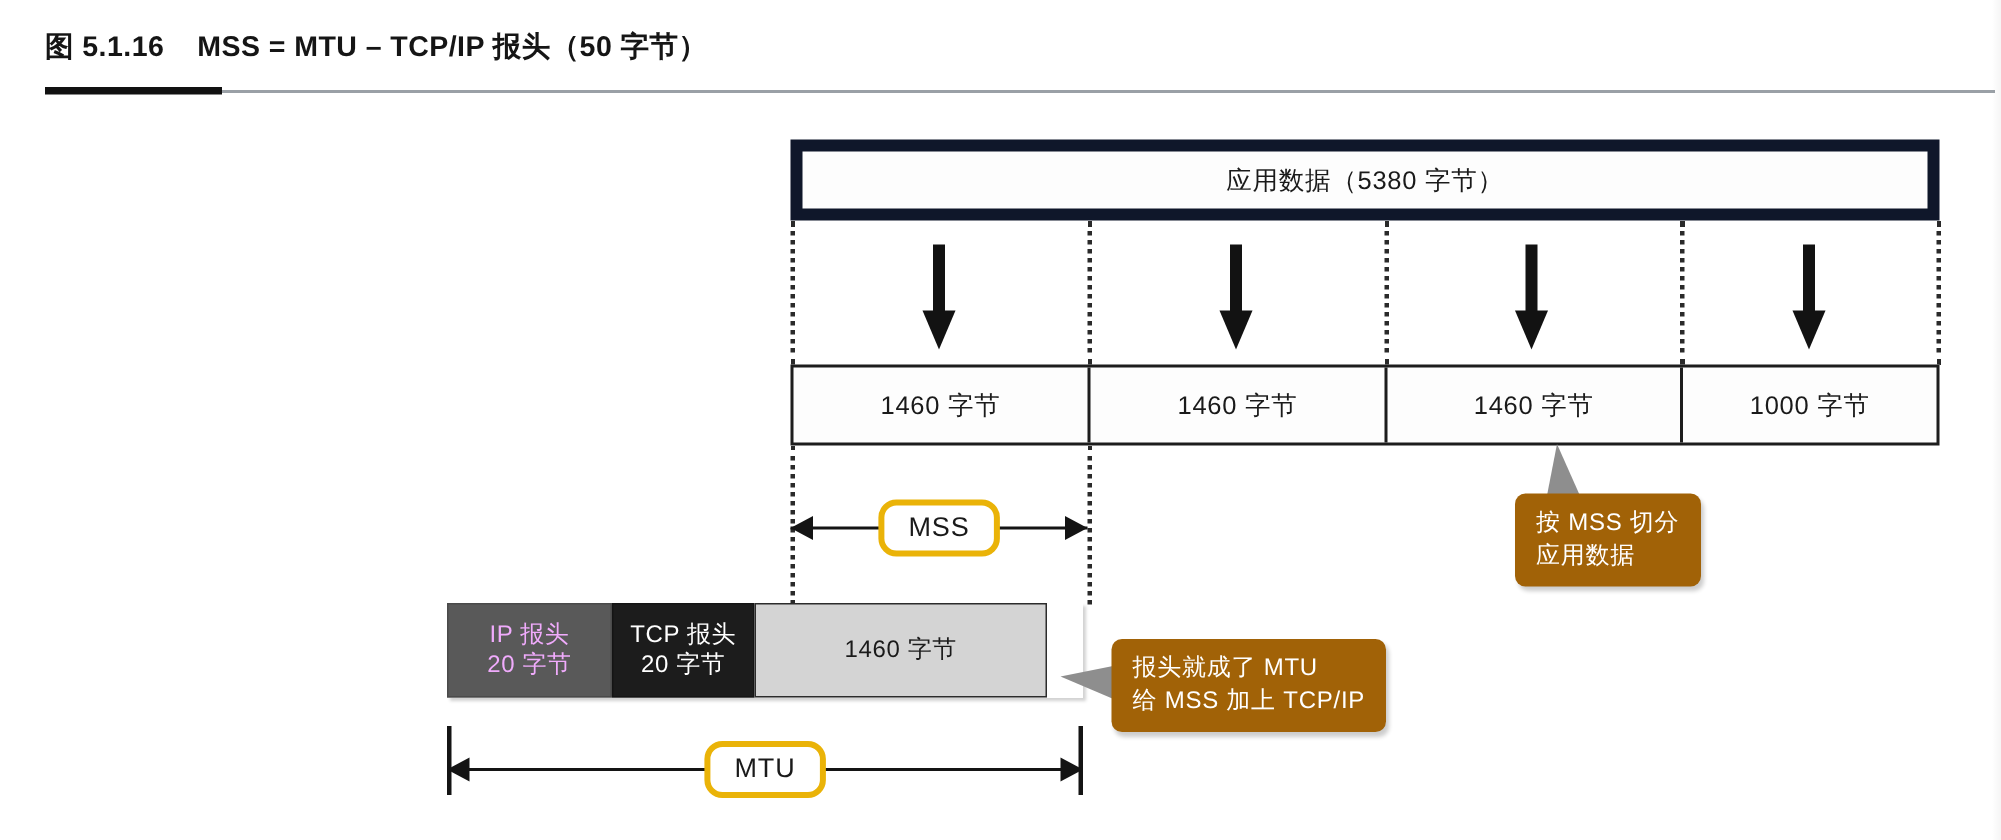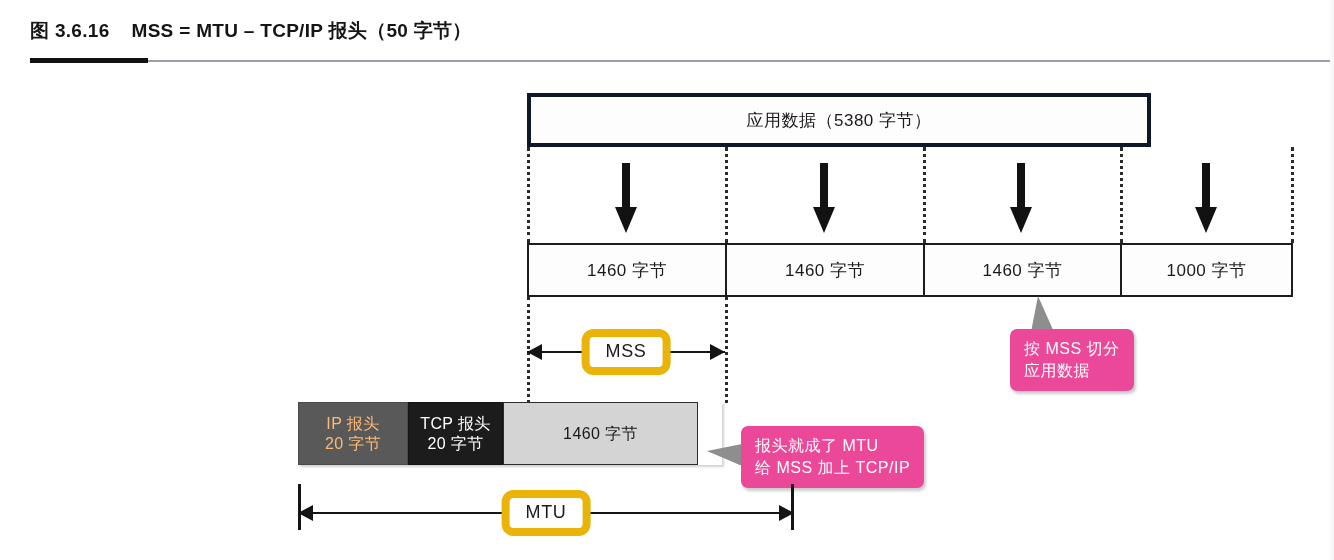--- a/index.html
+++ b/index.html
@@ -54,23 +54,23 @@
     top: 0;
     width: 1334px;
     height: 560px;
   }
 
   
   #appdata-box {
     position: absolute;
     left: 527px;
     top: 93px;
-    width: 624px;
+    width: 766px;
     height: 54px;
-    border: 4px solid #0f172a;
+    border: 8px solid #0f172a;
     background: #fdfdfd;
     box-sizing: border-box;
     display: flex;
     align-items: center;
     justify-content: center;
   }
   #appdata-box .label {
     font-size: 17px;
     letter-spacing: 0.5px;
     color: #1a1a1a;
@@ -141,21 +141,21 @@
     position: absolute;
     left: 527px;
     top: 341px;
     width: 198px;
     height: 22px;
   }
   #mtu-measure {
     position: absolute;
     left: 298px;
     top: 502px;
-    width: 496px;
+    width: 424px;
     height: 22px;
   }
   .measure .line {
     position: absolute;
     left: 0;
     top: 10px;
     width: 100%;
     height: 2px;
     background: #141414;
   }
@@ -188,21 +188,21 @@
   }
   .measure .cap.l { left: 0; }
   .measure .cap.r { right: 0; }
 
   .pill {
     position: absolute;
     top: 50%;
     left: 50%;
     transform: translate(-50%, -50%);
     background: #ffffff;
-    border: 8px solid #eab308;
+    border: 4px solid #eab308;
     border-radius: 12px;
     padding: 5px 16px 6px 16px;
     font-size: 18px;
     letter-spacing: 0.6px;
     color: #1a1a1a;
     line-height: 1.05;
     white-space: nowrap;
   }
 
   
@@ -223,40 +223,40 @@
     justify-content: center;
     font-size: 16px;
     line-height: 1.22;
     letter-spacing: 0.4px;
     box-sizing: border-box;
     text-align: center;
   }
   #packet .ip {
     width: 110px;
     background: #595959;
-    color: #fdba74;
+    color: #f0abfc;
     border: 1px solid #4a4a4a;
   }
   #packet .tcp {
     width: 95px;
     background: #1c1c1c;
     color: #ffffff;
     border: 1px solid #141414;
   }
   #packet .payload {
     width: 195px;
     background: #d4d4d4;
     color: #1a1a1a;
     border: 1px solid #2c2c2c;
   }
 
   
   .callout {
     position: absolute;
-    background: #ec4899;
+    background: #a16207;
     color: #ffffff;
     border-radius: 7px;
     font-size: 16px;
     line-height: 1.35;
     letter-spacing: 0.5px;
     padding: 9px 14px 10px 14px;
     box-sizing: border-box;
     box-shadow: 2px 3px 3px rgba(0,0,0,0.2);
     white-space: nowrap;
   }
@@ -285,21 +285,21 @@
   #edge-fade {
     position: absolute;
     right: 0; top: 0;
     width: 6px; height: 560px;
     background: linear-gradient(to right, rgba(255,255,255,0), rgba(0,0,0,0.04));
   }
 </style>
 </head>
 <body>
 
-<div id="caption"><span class="num">图 3.6.16</span><span class="gap"></span><span>MSS = MTU – TCP/IP 报头（50 字节）</span></div>
+<div id="caption"><span class="num">图 5.1.16</span><span class="gap"></span><span>MSS = MTU – TCP/IP 报头（50 字节）</span></div>
 <div id="rule-gray"></div>
 <div id="rule-black"></div>
 
 <div id="diagram">
 
   <div id="appdata-box">
     <span class="label">应用数据（5380 字节）</span>
   </div>
 
   <div class="dnarrow" style="left:615px;">

